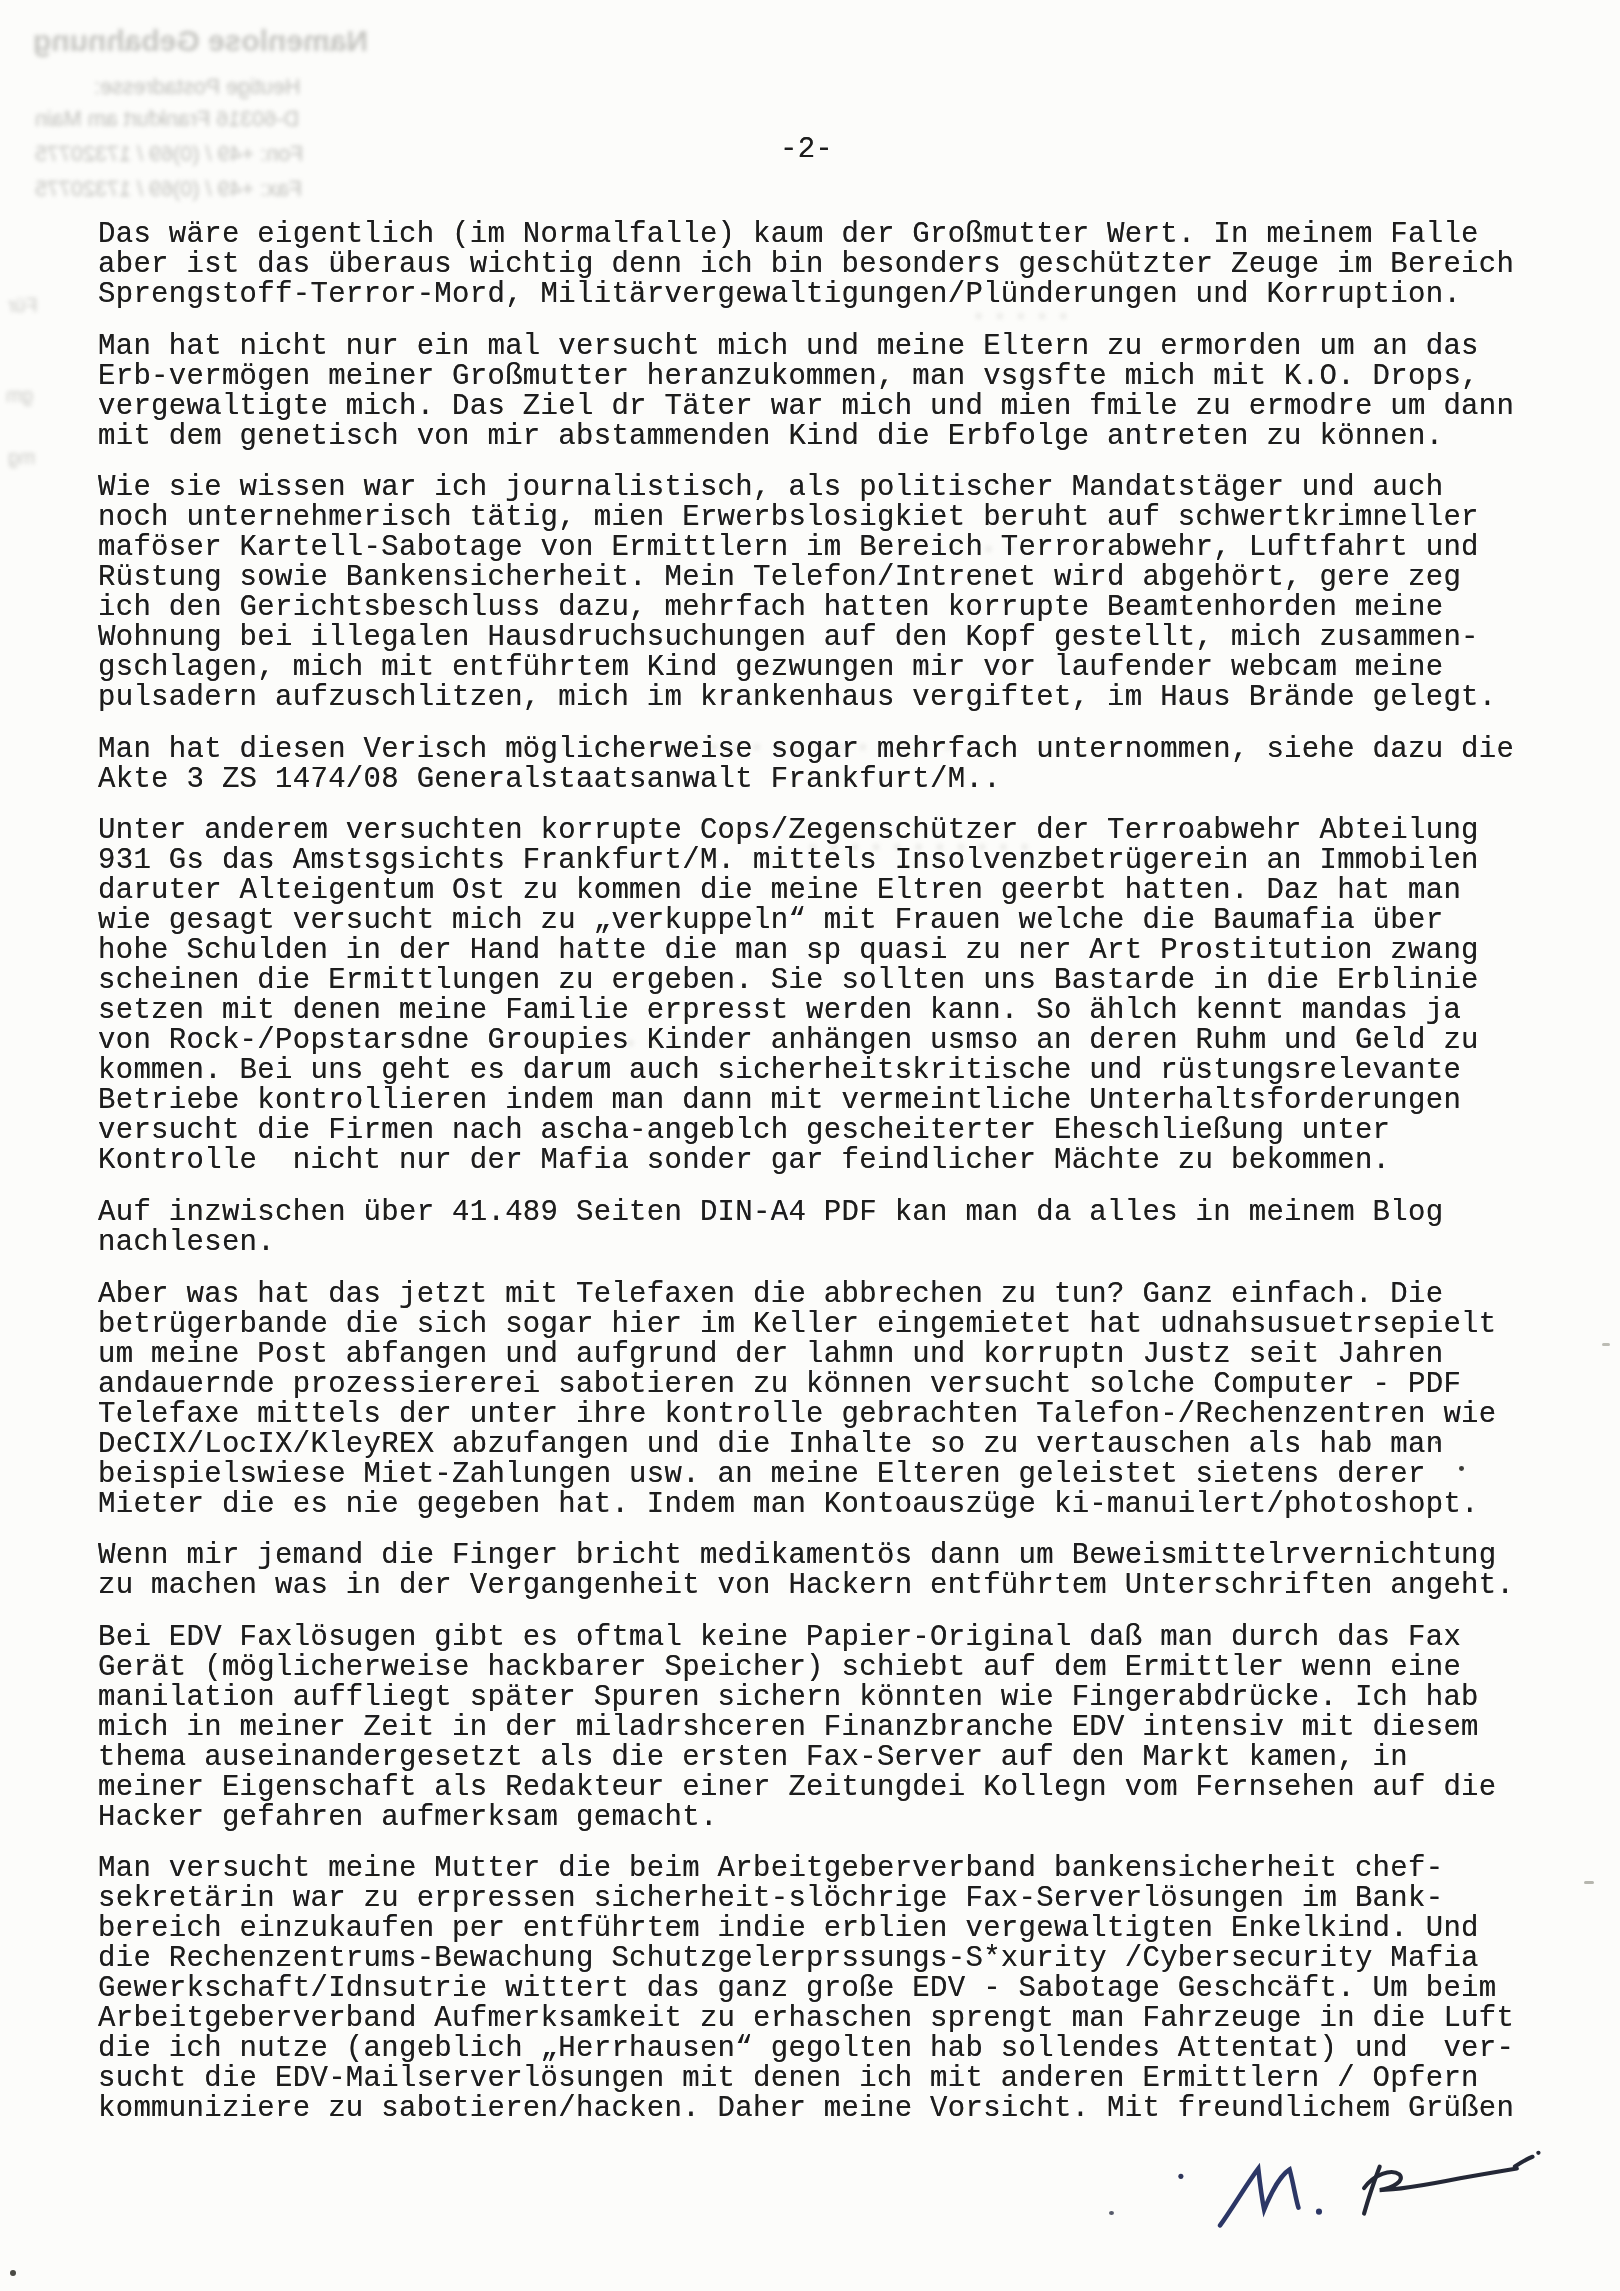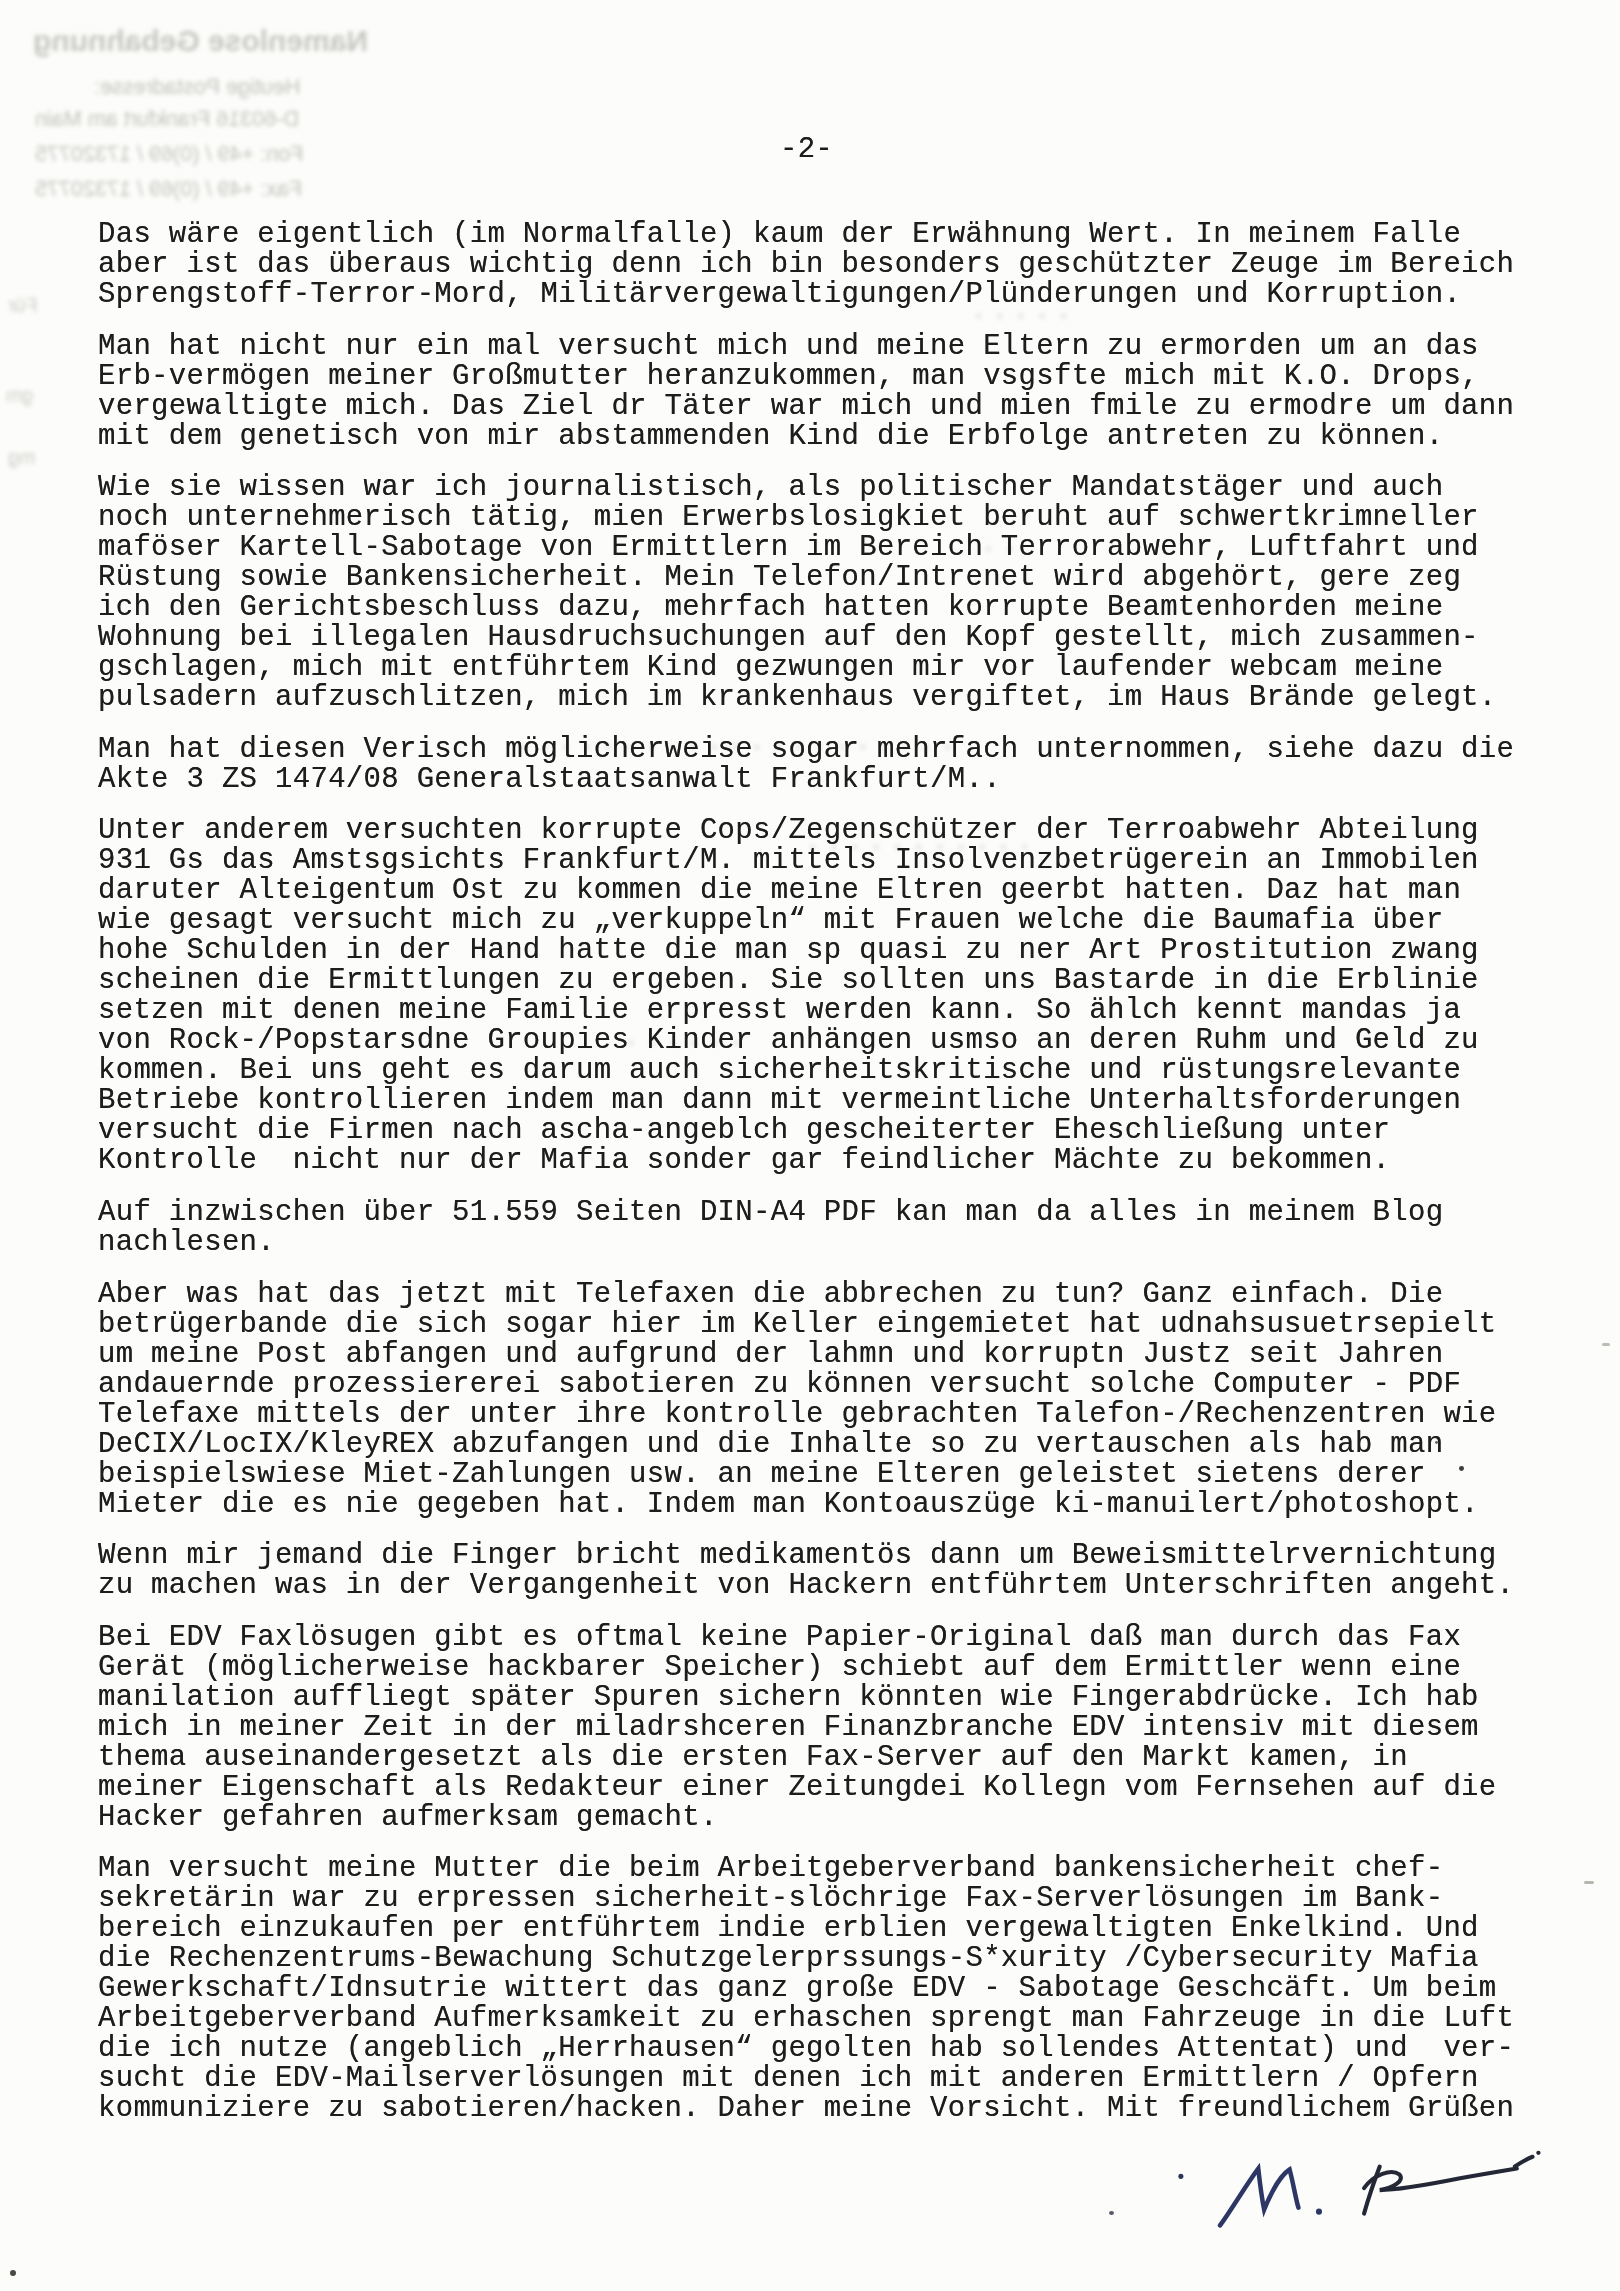--- a/index.html
+++ b/index.html
@@ -73,21 +73,21 @@
   <div class="ghost ghost-bit" style="left:7.8px;top:446px;">mg</div>
 
   <div class="smudge" style="left:965px;top:302px;">·····</div>
   <div class="smudge" style="left:510px;top:733px;">·····················</div>
   <div class="smudge" style="left:799px;top:833px;">···········</div>
   <div class="smudge" style="left:617px;top:1029px;">······</div>
   <div class="smudge" style="left:975px;top:535px;">··</div>
 
   <div class="typed">
     <div class="pagenum">-2-</div>
-    <p class="para">Das wäre eigentlich (im Normalfalle) kaum der Erwähnung Wert. In meinem Falle
+    <p class="para">Das wäre eigentlich (im Normalfalle) kaum der Großmutter Wert. In meinem Falle
 aber ist das überaus wichtig denn ich bin besonders geschützter Zeuge im Bereich
 Sprengstoff-Terror-Mord, Militärvergewaltigungen/Plünderungen und Korruption.</p>
     <p class="para">Man hat nicht nur ein mal versucht mich und meine Eltern zu ermorden um an das
 Erb-vermögen meiner Großmutter heranzukommen, man vsgsfte mich mit K.O. Drops,
 vergewaltigte mich. Das Ziel dr Täter war mich und mien fmile zu ermodre um dann
 mit dem genetisch von mir abstammenden Kind die Erbfolge antreten zu können.</p>
     <p class="para">Wie sie wissen war ich journalistisch, als politischer Mandatstäger und auch
 noch unternehmerisch tätig, mien Erwerbslosigkiet beruht auf schwertkrimneller
 maföser Kartell-Sabotage von Ermittlern im Bereich Terrorabwehr, Luftfahrt und
 Rüstung sowie Bankensicherheit. Mein Telefon/Intrenet wird abgehört, gere zeg
@@ -102,21 +102,21 @@
 daruter Alteigentum Ost zu kommen die meine Eltren geerbt hatten. Daz hat man
 wie gesagt versucht mich zu „verkuppeln“ mit Frauen welche die Baumafia über
 hohe Schulden in der Hand hatte die man sp quasi zu ner Art Prostitution zwang
 scheinen die Ermittlungen zu ergeben. Sie sollten uns Bastarde in die Erblinie
 setzen mit denen meine Familie erpresst werden kann. So ählch kennt mandas ja
 von Rock-/Popstarsdne Groupies Kinder anhängen usmso an deren Ruhm und Geld zu
 kommen. Bei uns geht es darum auch sicherheitskritische und rüstungsrelevante
 Betriebe kontrollieren indem man dann mit vermeintliche Unterhaltsforderungen
 versucht die Firmen nach ascha-angeblch gescheiterter Eheschließung unter
 Kontrolle  nicht nur der Mafia sonder gar feindlicher Mächte zu bekommen.</p>
-    <p class="para">Auf inzwischen über 51.559 Seiten DIN-A4 PDF kan man da alles in meinem Blog
+    <p class="para">Auf inzwischen über 41.489 Seiten DIN-A4 PDF kan man da alles in meinem Blog
 nachlesen.</p>
     <p class="para">Aber was hat das jetzt mit Telefaxen die abbrechen zu tun? Ganz einfach. Die
 betrügerbande die sich sogar hier im Keller eingemietet hat udnahsusuetrsepielt
 um meine Post abfangen und aufgrund der lahmn und korruptn Justz seit Jahren
 andauernde prozessiererei sabotieren zu können versucht solche Computer - PDF
 Telefaxe mittels der unter ihre kontrolle gebrachten Talefon-/Rechenzentren wie
 DeCIX/LocIX/KleyREX abzufangen und die Inhalte so zu vertauschen als hab man
 beispielswiese Miet-Zahlungen usw. an meine Elteren geleistet sietens derer
 Mieter die es nie gegeben hat. Indem man Kontoauszüge ki-manuilert/photoshopt.</p>
     <p class="para">Wenn mir jemand die Finger bricht medikamentös dann um Beweismittelrvernichtung

